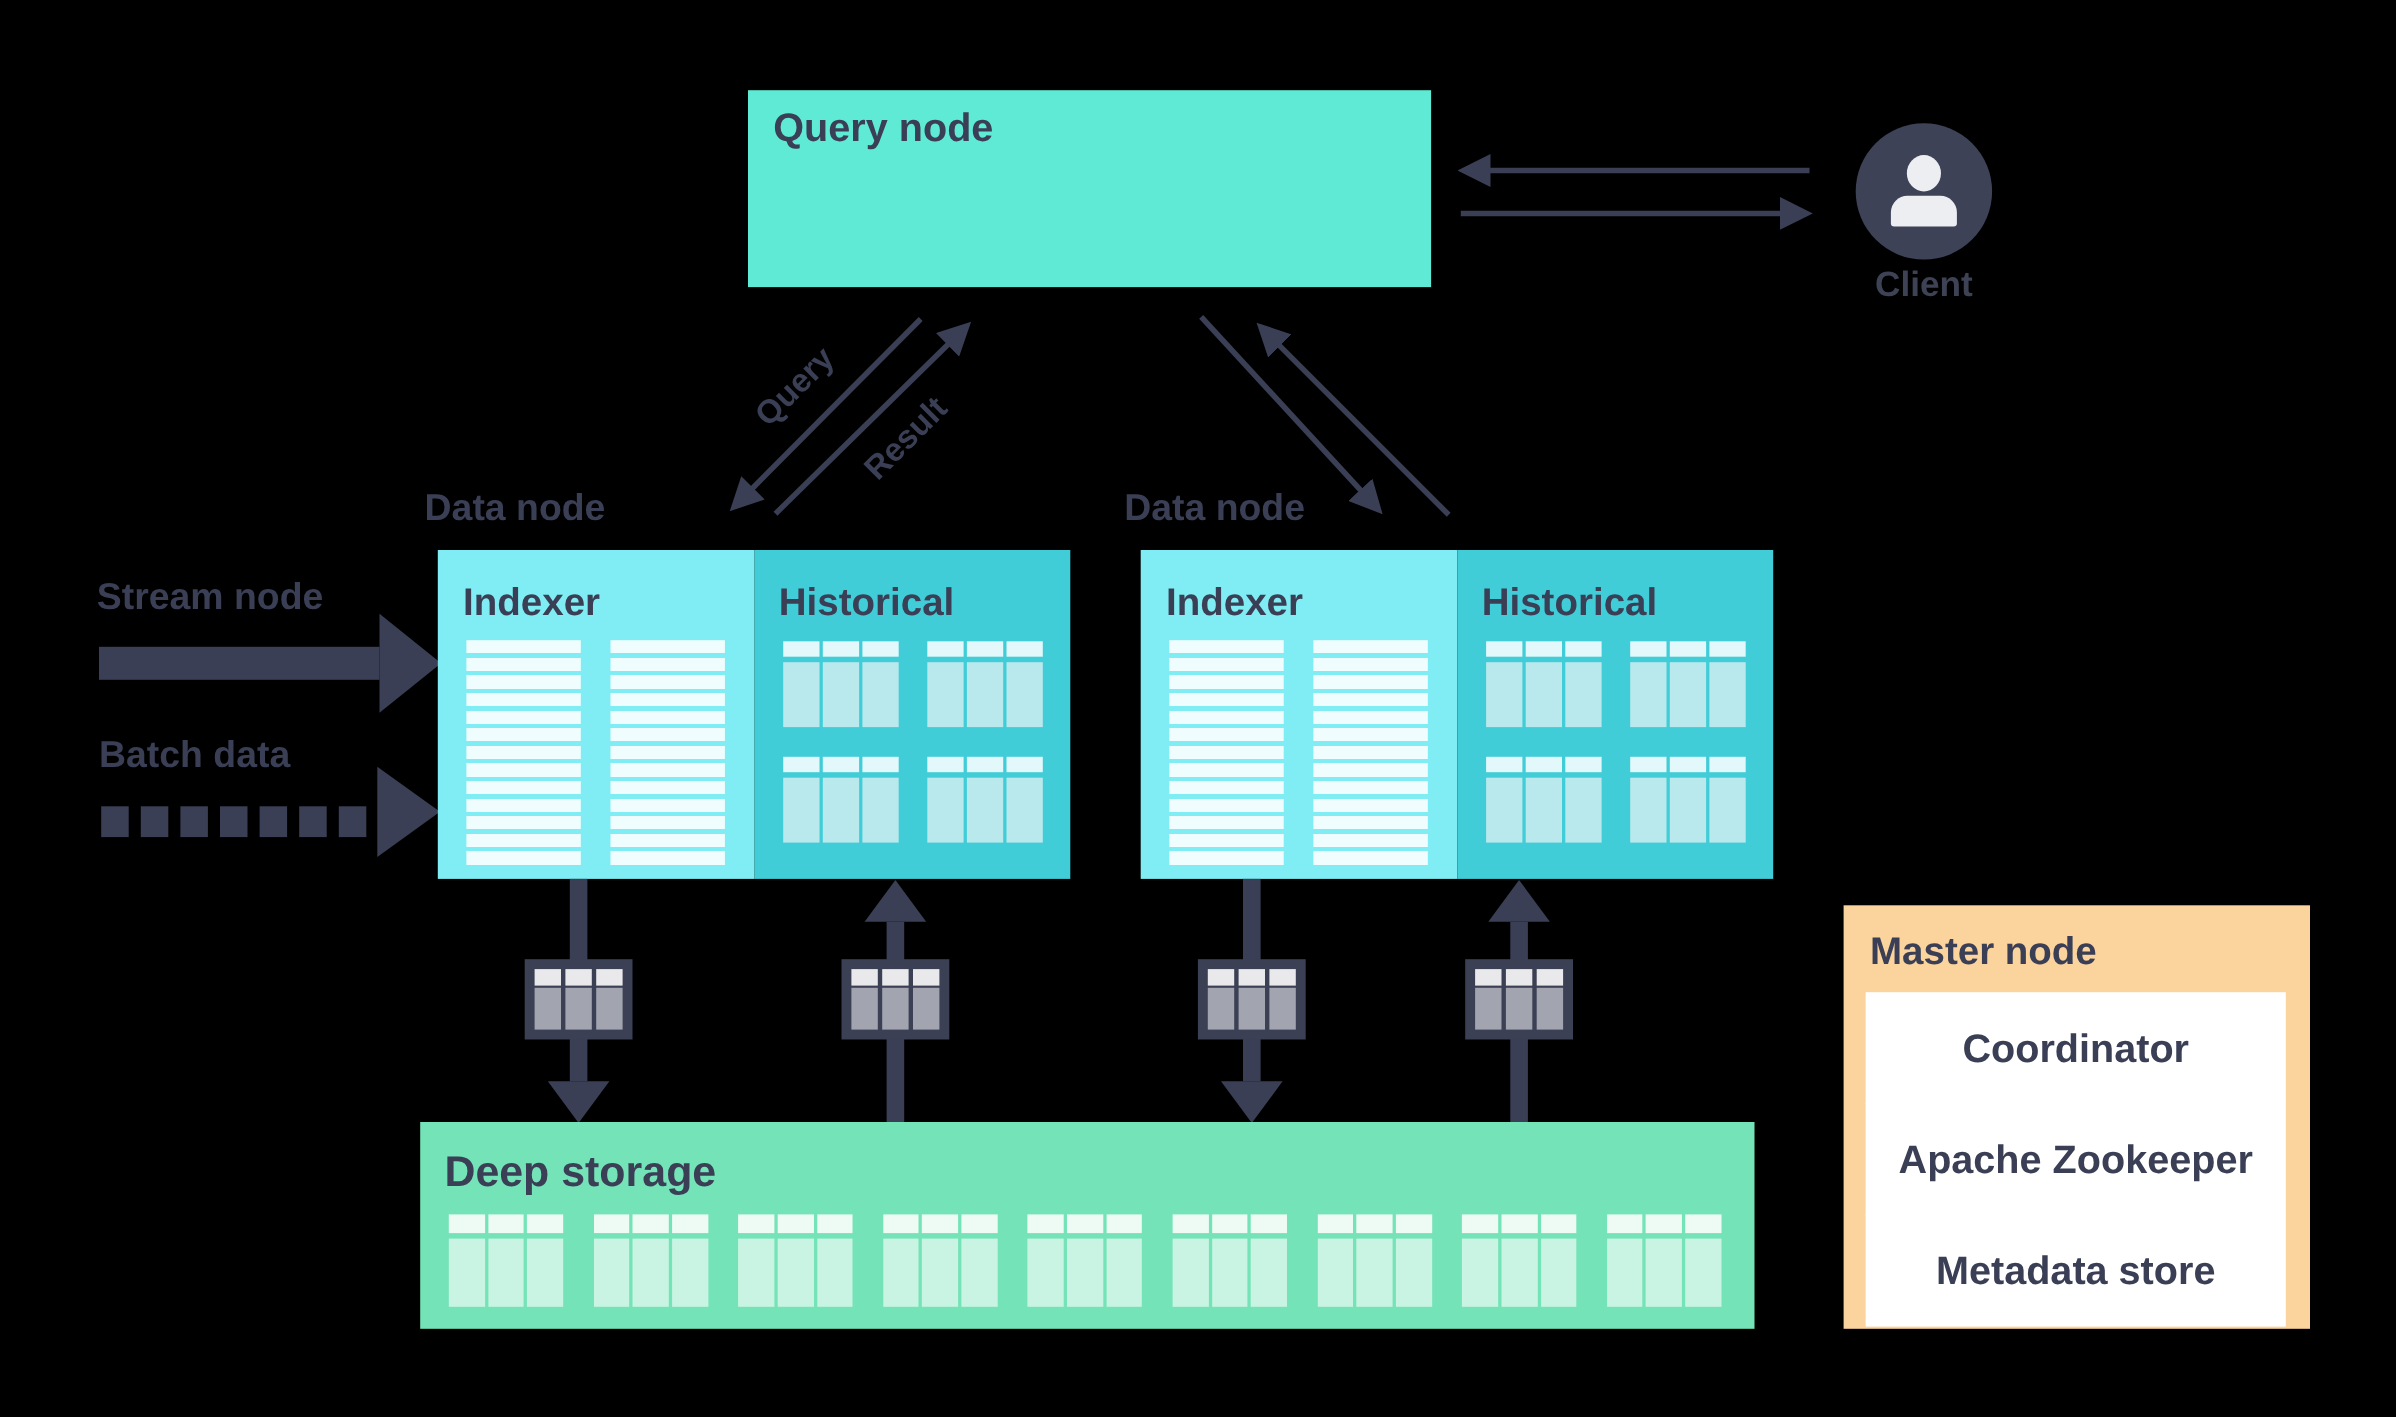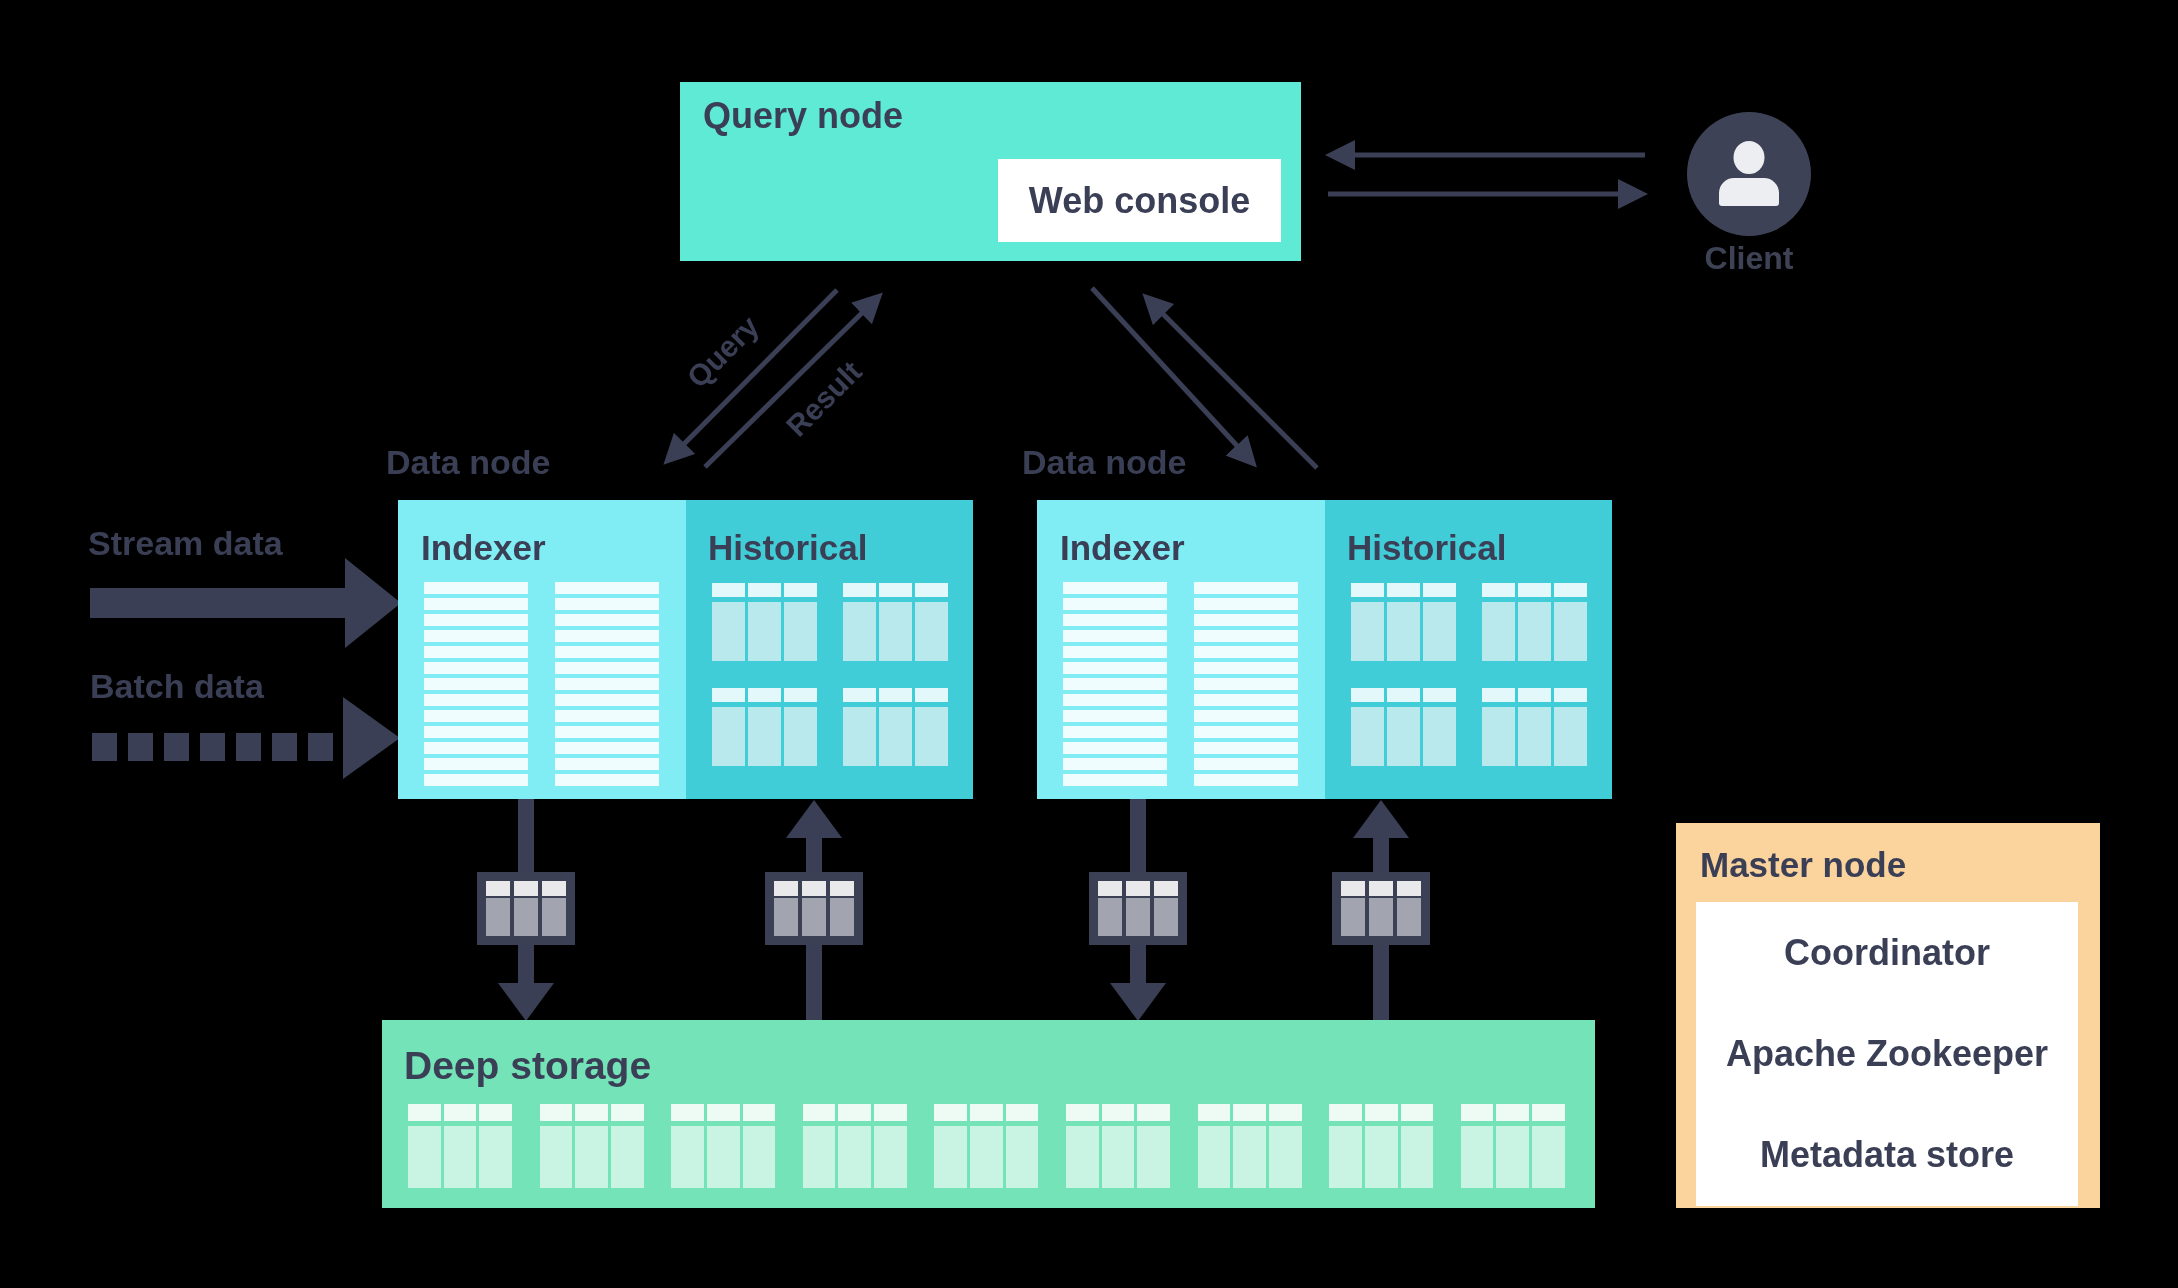--- a/index.html
+++ b/index.html
@@ -108,35 +108,32 @@
       <line x1="1328" y1="194" x2="1623" y2="194" marker-end="url(#ah)"></line>
       <line x1="837" y1="290" x2="681" y2="447" marker-end="url(#ah)"></line>
       <line x1="705" y1="467" x2="865" y2="310" marker-end="url(#ah)"></line>
       <line x1="1092" y1="288" x2="1240" y2="449" marker-end="url(#ah)"></line>
       <line x1="1317" y1="468" x2="1160" y2="311" marker-end="url(#ah)"></line>
     </g>
   </svg>
 
   <div class="abs query-node">
     <div class="abs node-title">Query node</div>
-    <div class="abs white-box webconsole-box">
-      <span>Web console</span>
-    </div>
   </div>
 
   <div class="abs client-circle">
     <div class="abs person-head"></div>
     <div class="abs person-body"></div>
   </div>
   <div class="abs client-label">Client</div>
 
   <div class="abs rot-label query-label">Query</div>
   <div class="abs rot-label result-label">Result</div>
 
-  <div class="abs float-label stream-label">Stream data</div>
+  <div class="abs float-label stream-label">Stream node</div>
   <div class="abs stream-arrow-body"></div>
   <div class="abs stream-arrow-head"></div>
 
   <div class="abs float-label batch-label">Batch data</div>
   <div class="abs batch-dashes">
       <div class="batch-dash"></div>
       <div class="batch-dash"></div>
       <div class="batch-dash"></div>
       <div class="batch-dash"></div>
       <div class="batch-dash"></div>

